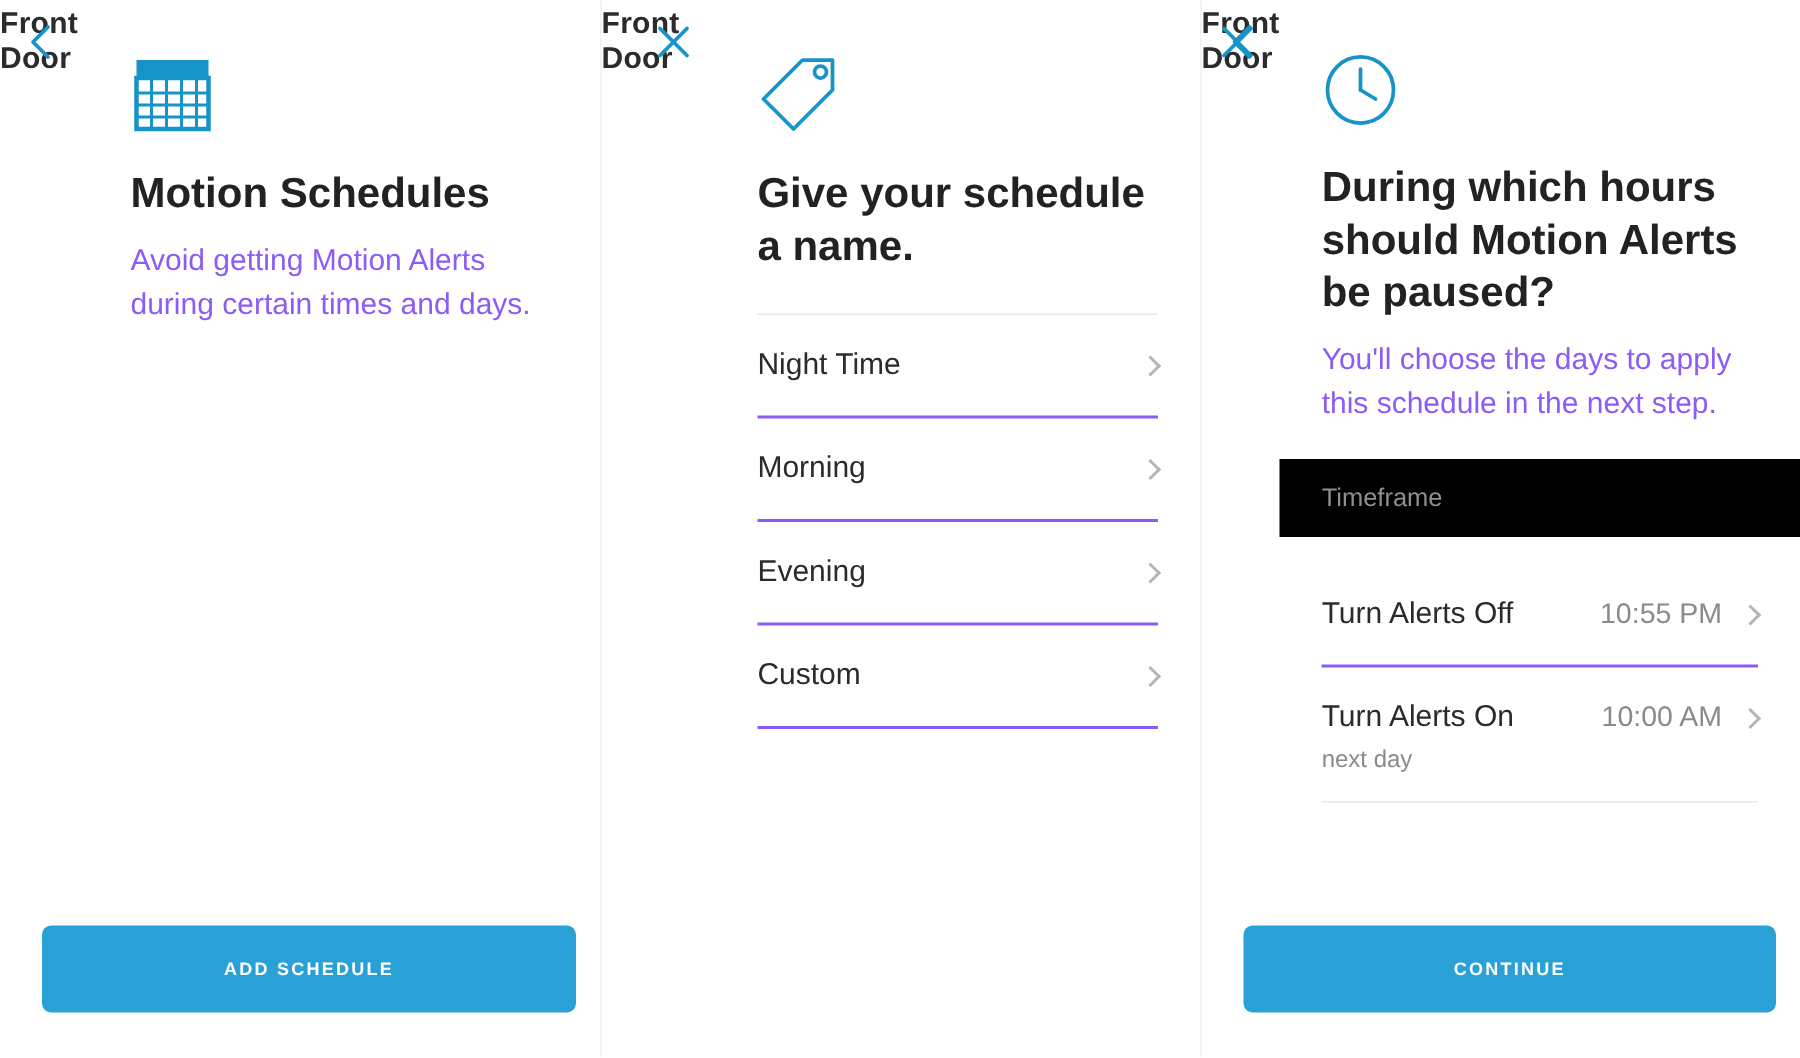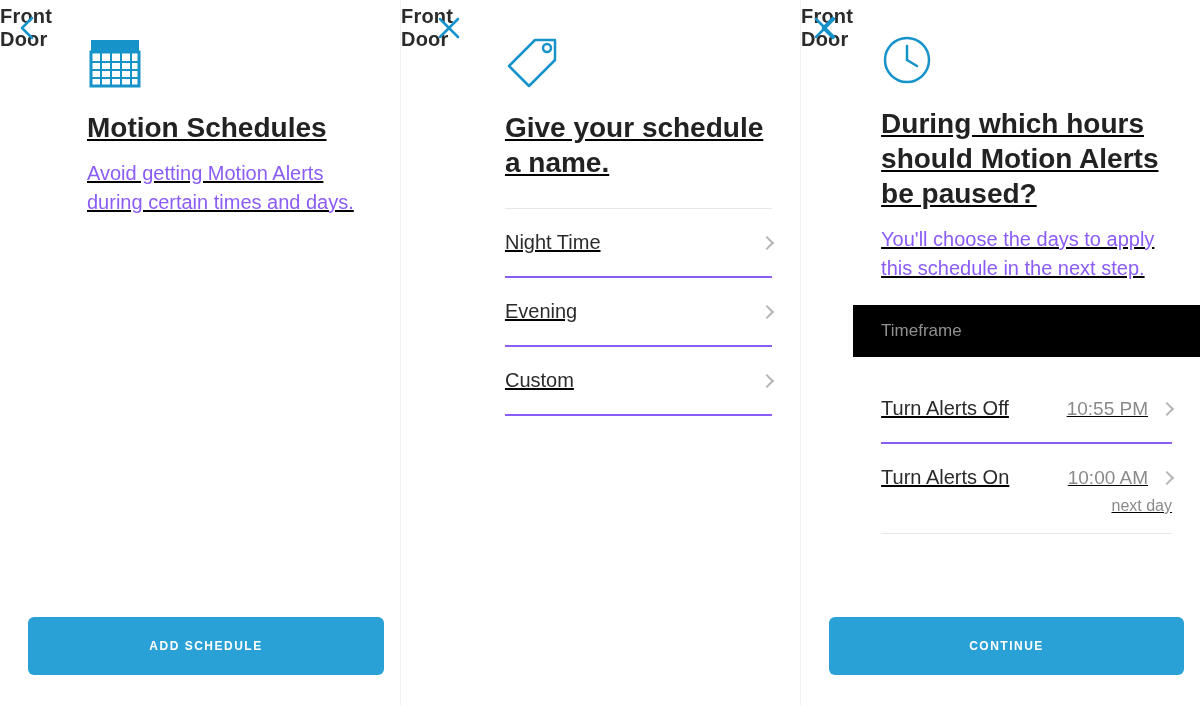--- a/index.html
+++ b/index.html
@@ -8,21 +8,21 @@
   .panel { width: 400px; height: 705px; position: relative; display: flex; flex-direction: row; }
   .panel + .panel { border-left: 1px solid #f1f1f1; }
 
   .navbar { height: 56px; display: flex; align-items: center; justify-content: center; position: relative; }
   .nav-title { font-size: 20px; font-weight: 600; color: #2b2b2b; letter-spacing: .2px; }
   .nav-left, .nav-right { position: absolute; top: 0; height: 56px; width: 56px; display: flex; align-items: center; justify-content: center; cursor: pointer; }
   .nav-left { left: 0; }
   .nav-right { right: 0; }
   .blue-stroke { stroke: #1693c9; fill: none; stroke-width: 2.5; }
 
-  .content { padding: 24px 28px 0 28px; text-decoration: underline; }
+  .content { padding: 24px 28px 0 28px; }
   .heading { font-size: 28px; font-weight: 700; color: #222; margin-top: 16px; line-height: 1.25; }
   .subtext { font-size: 20px; color: #8b5cf6; margin-top: 14px; line-height: 1.45; }
 
   .icon-block { margin-top: 10px; }
 
   .list { margin-top: 28px; border-top: 1px solid #e8e8e8; }
   .list.nomt { margin-top: 18px; }
   .row { display: flex; align-items: center; justify-content: space-between; padding: 22px 0; border-bottom: 2px solid #8b5cf6; cursor: pointer; }
   .row-label { font-size: 20px; color: #2b2b2b; font-weight: 500; }
   .row-val { font-size: 19px; color: #8a8a8a; margin-left: auto; margin-right: 14px; }
@@ -93,20 +93,24 @@
         </svg>
       </div>
       <div class="heading">Give your schedule a name.</div>
 
       <div class="list">
         <div class="row">
           <span class="row-label">Night Time</span>
           <span class="chev"></span>
         </div>
         <div class="row">
+          <span class="row-label">Morning</span>
+          <span class="chev"></span>
+        </div>
+        <div class="row">
           <span class="row-label">Evening</span>
           <span class="chev"></span>
         </div>
         <div class="row">
           <span class="row-label">Custom</span>
           <span class="chev"></span>
         </div>
       </div>
     </div>
   </div>
@@ -133,21 +137,21 @@
           <circle cx="26" cy="26" r="22" fill="none" stroke="#1693c9" stroke-width="2.5"></circle>
           <line x1="26" y1="26" x2="26" y2="12" stroke="#1693c9" stroke-width="2.5" stroke-linecap="round"></line>
           <line x1="26" y1="26" x2="36" y2="32" stroke="#1693c9" stroke-width="2.5" stroke-linecap="round"></line>
         </svg>
       </div>
       <div class="heading">During which hours should Motion Alerts be paused?</div>
       <div class="subtext">You'll choose the days to apply this schedule in the next step.</div>
 
       <div class="section-label">Timeframe</div>
 
-      <div class="list nomt" style="border-top:none;text-align:right;">
+      <div class="list nomt" style="border-top:none;">
         <div class="row">
           <span class="row-label">Turn Alerts Off</span>
           <span class="row-val">10:55 PM</span>
           <span class="chev"></span>
         </div>
         <div class="row" style="border-bottom:none;">
           <span class="row-label">Turn Alerts On</span>
           <span class="row-val">10:00 AM</span>
           <span class="chev"></span>
         </div>

